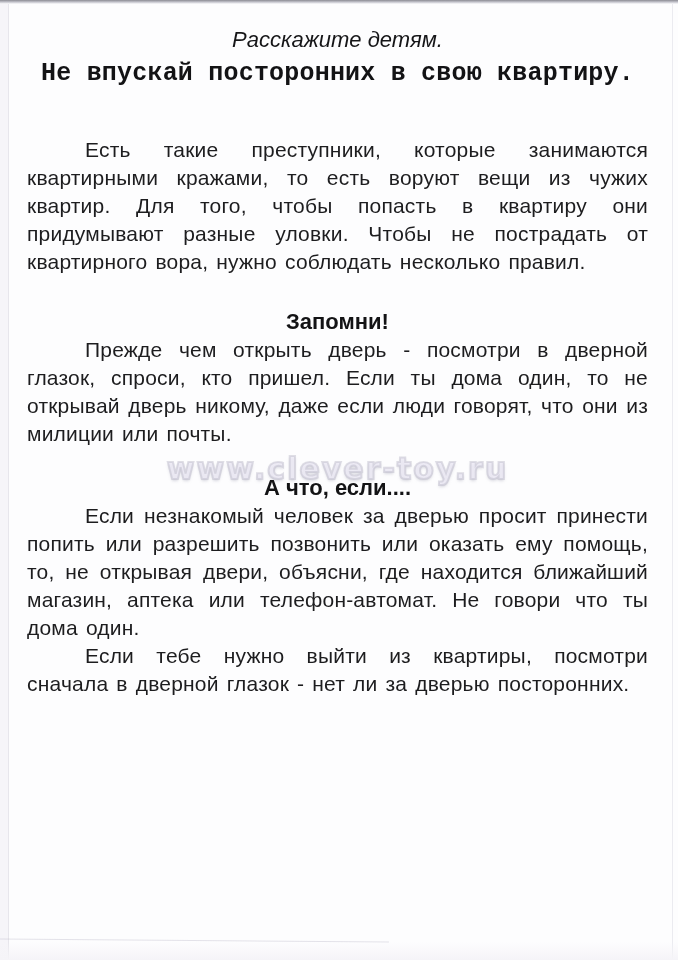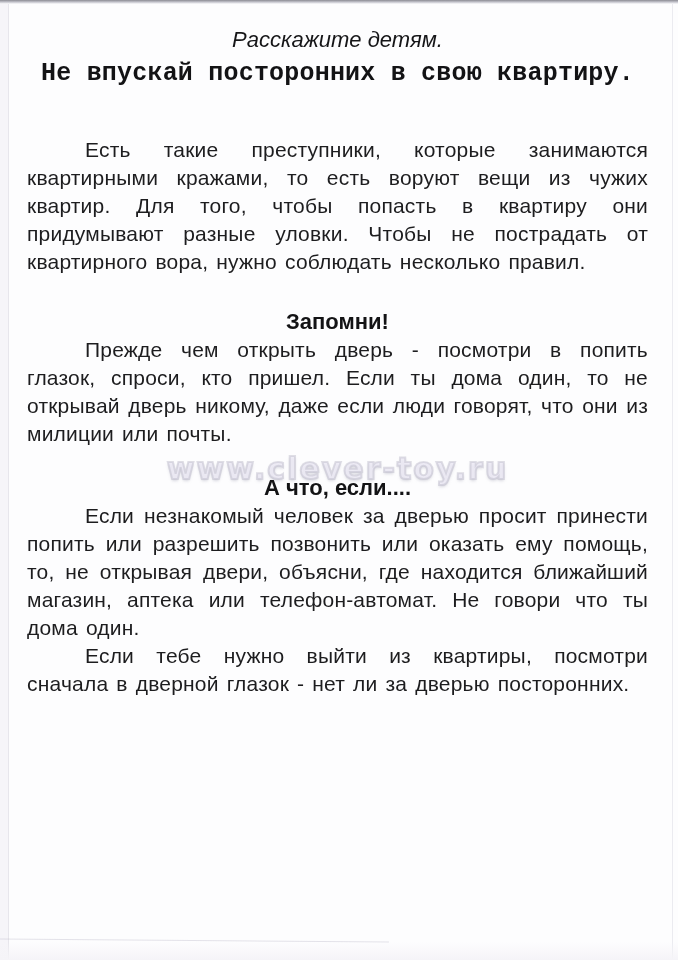--- a/index.html
+++ b/index.html
@@ -120,19 +120,19 @@
 
   <div class="watermark">www.clever-toy.ru</div>
 
   <div class="content">
     <h1 class="supertitle">Расскажите детям.</h1>
     <h2 class="main-title">Не впускай посторонних в свою квартиру.</h2>
 
     <p class="para intro">Есть такие преступники, которые занимаются квартирными кражами, то есть воруют вещи из чужих квартир. Для того, чтобы попасть в квартиру они придумывают разные уловки. Чтобы не пострадать от квартирного вора, нужно соблюдать несколько правил.</p>
 
     <h3 class="section-heading">Запомни!</h3>
-    <p class="para">Прежде чем открыть дверь - посмотри в попить глазок, спроси, кто пришел. Если ты дома один, то не открывай дверь никому, даже если люди говорят, что они из милиции или почты.</p>
+    <p class="para">Прежде чем открыть дверь - посмотри в дверной глазок, спроси, кто пришел. Если ты дома один, то не открывай дверь никому, даже если люди говорят, что они из милиции или почты.</p>
 
     <h3 class="section-heading second">А что, если....</h3>
     <p class="para">Если незнакомый человек за дверью просит принести попить или разрешить позвонить или оказать ему помощь, то, не открывая двери, объясни, где находится ближайший магазин, аптека или телефон-автомат. Не говори что ты дома один.</p>
     <p class="para">Если тебе нужно выйти из квартиры, посмотри сначала в дверной глазок - нет ли за дверью посторонних.</p>
   </div>
 </div>
 
 </body></html>

